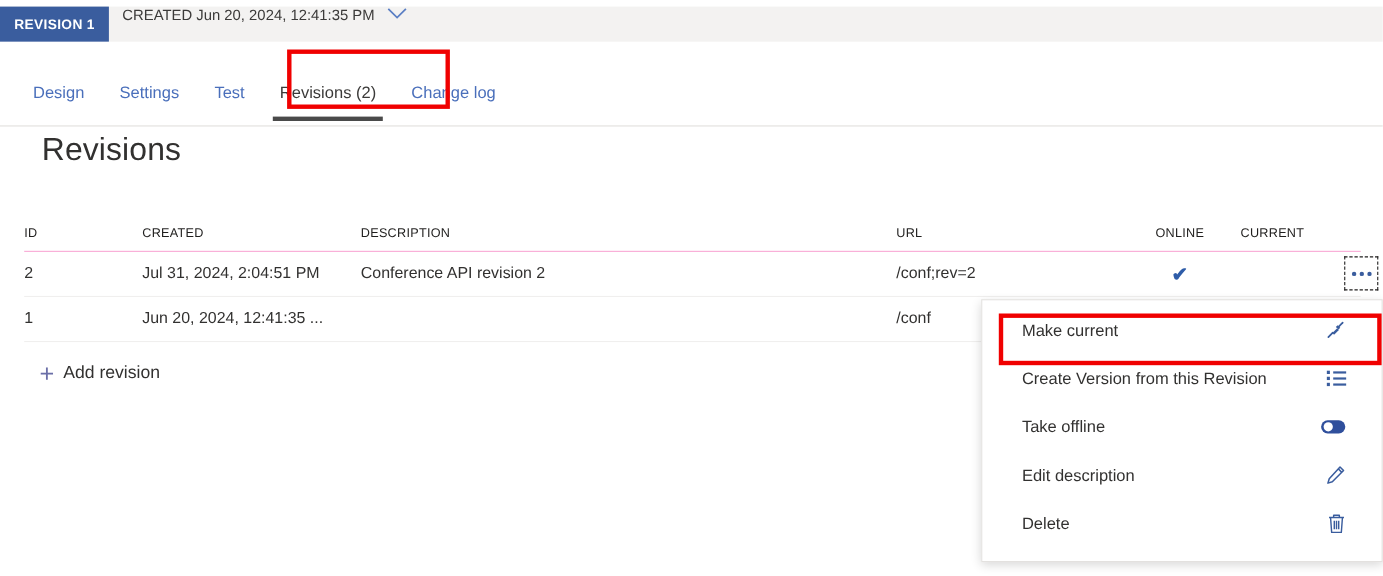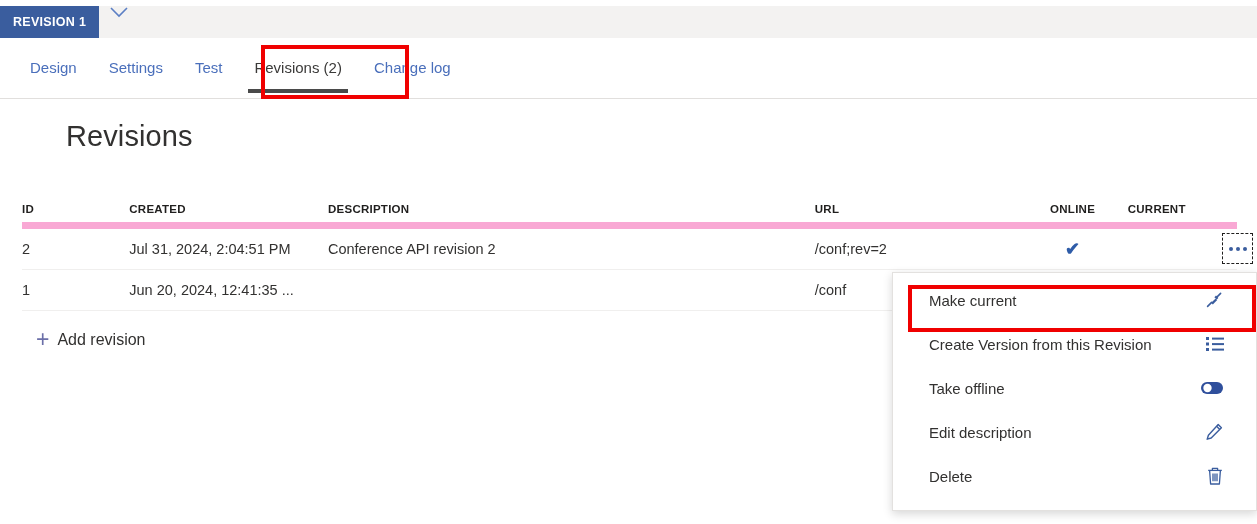--- a/index.html
+++ b/index.html
@@ -46,25 +46,25 @@
     margin-left: 10px;
     display: inline-flex;
     align-items: center;
     color: #5b7fc4;
   }
 
   
   #tabbar {
     position: absolute;
     left: 0; top: 38px;
-    width: 1257px; height: 61px;
+    width: 1257px; height: 77px;
     background: #ffffff;
     border-bottom: 1px solid #e1dfdd;
     display: flex;
-    align-items: flex-start;
+    align-items: flex-end;
     padding-left: 14px;
   }
   .tab {
     position: relative;
     height: 59px;
     display: flex;
     align-items: center;
     padding: 0 16px;
     font-size: 15px;
     color: #4a6fbb;
@@ -94,37 +94,36 @@
   #annot-make-current { left: 908px; top: 285px; width: 348px; height: 47px; }
 
   
   #page-title {
     position: absolute;
     left: 38px; top: 120px;
     font-size: 29px;
     font-weight: 400;
     color: #323130;
     letter-spacing: .1px;
-    margin-left: 28px;
   }
 
   #table {
     position: absolute;
     left: 22px; top: 196px;
     width: 1215px;
   }
   .thead {
     display: flex;
     align-items: center;
     height: 33px;
     font-size: 11.5px;
-    font-weight: bold;
+    font-weight: normal;
     letter-spacing: .25px;
     color: #201f1e;
-    border-bottom: 7px solid #f9a8d4;
+    border-bottom: 1px solid #f9a8d4;
   }
   .trow {
     display: flex;
     align-items: center;
     height: 41px;
     font-size: 14.5px;
     color: #323130;
     border-bottom: 1px solid #f0efee;
   }
   .c-id   { width: 108px; }
@@ -206,20 +205,21 @@
     align-items: center;
     justify-content: flex-end;
     color: #3a5d9e;
   }
 </style>
 </head>
 <body>
 
 <div id="revision-bar">
   <div id="revision-badge">REVISION 1</div>
+  <div id="revision-created">CREATED Jun 20, 2024, 12:41:35 PM</div>
   <span id="revision-chevron">
     <svg width="20" height="12" viewBox="0 0 20 12" aria-hidden="true">
       <path d="M2 2 L10 10 L18 2" fill="none" stroke="#5b7fc4" stroke-width="1.6"></path>
     </svg>
   </span>
 </div>
 
 <div id="tabbar">
   <div class="tab">
       <span>Design</span>

